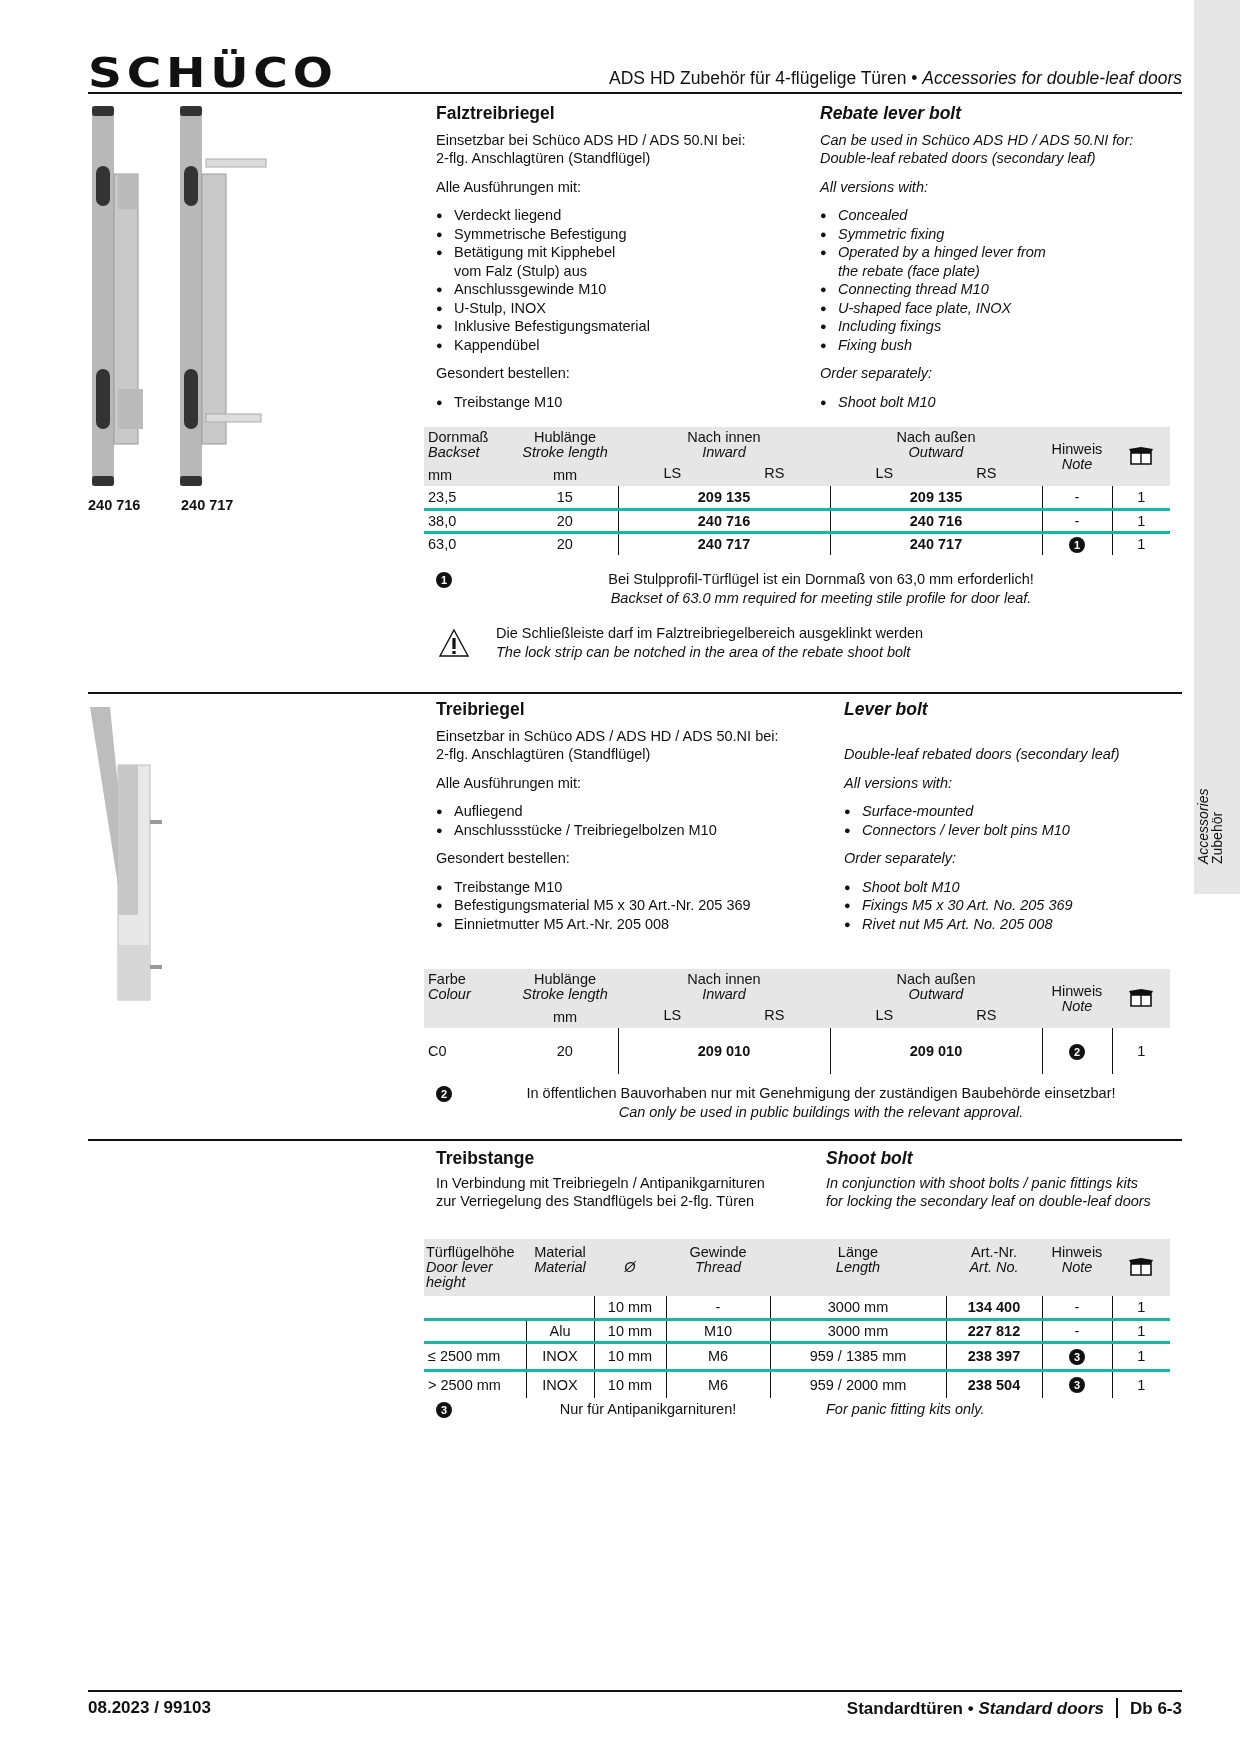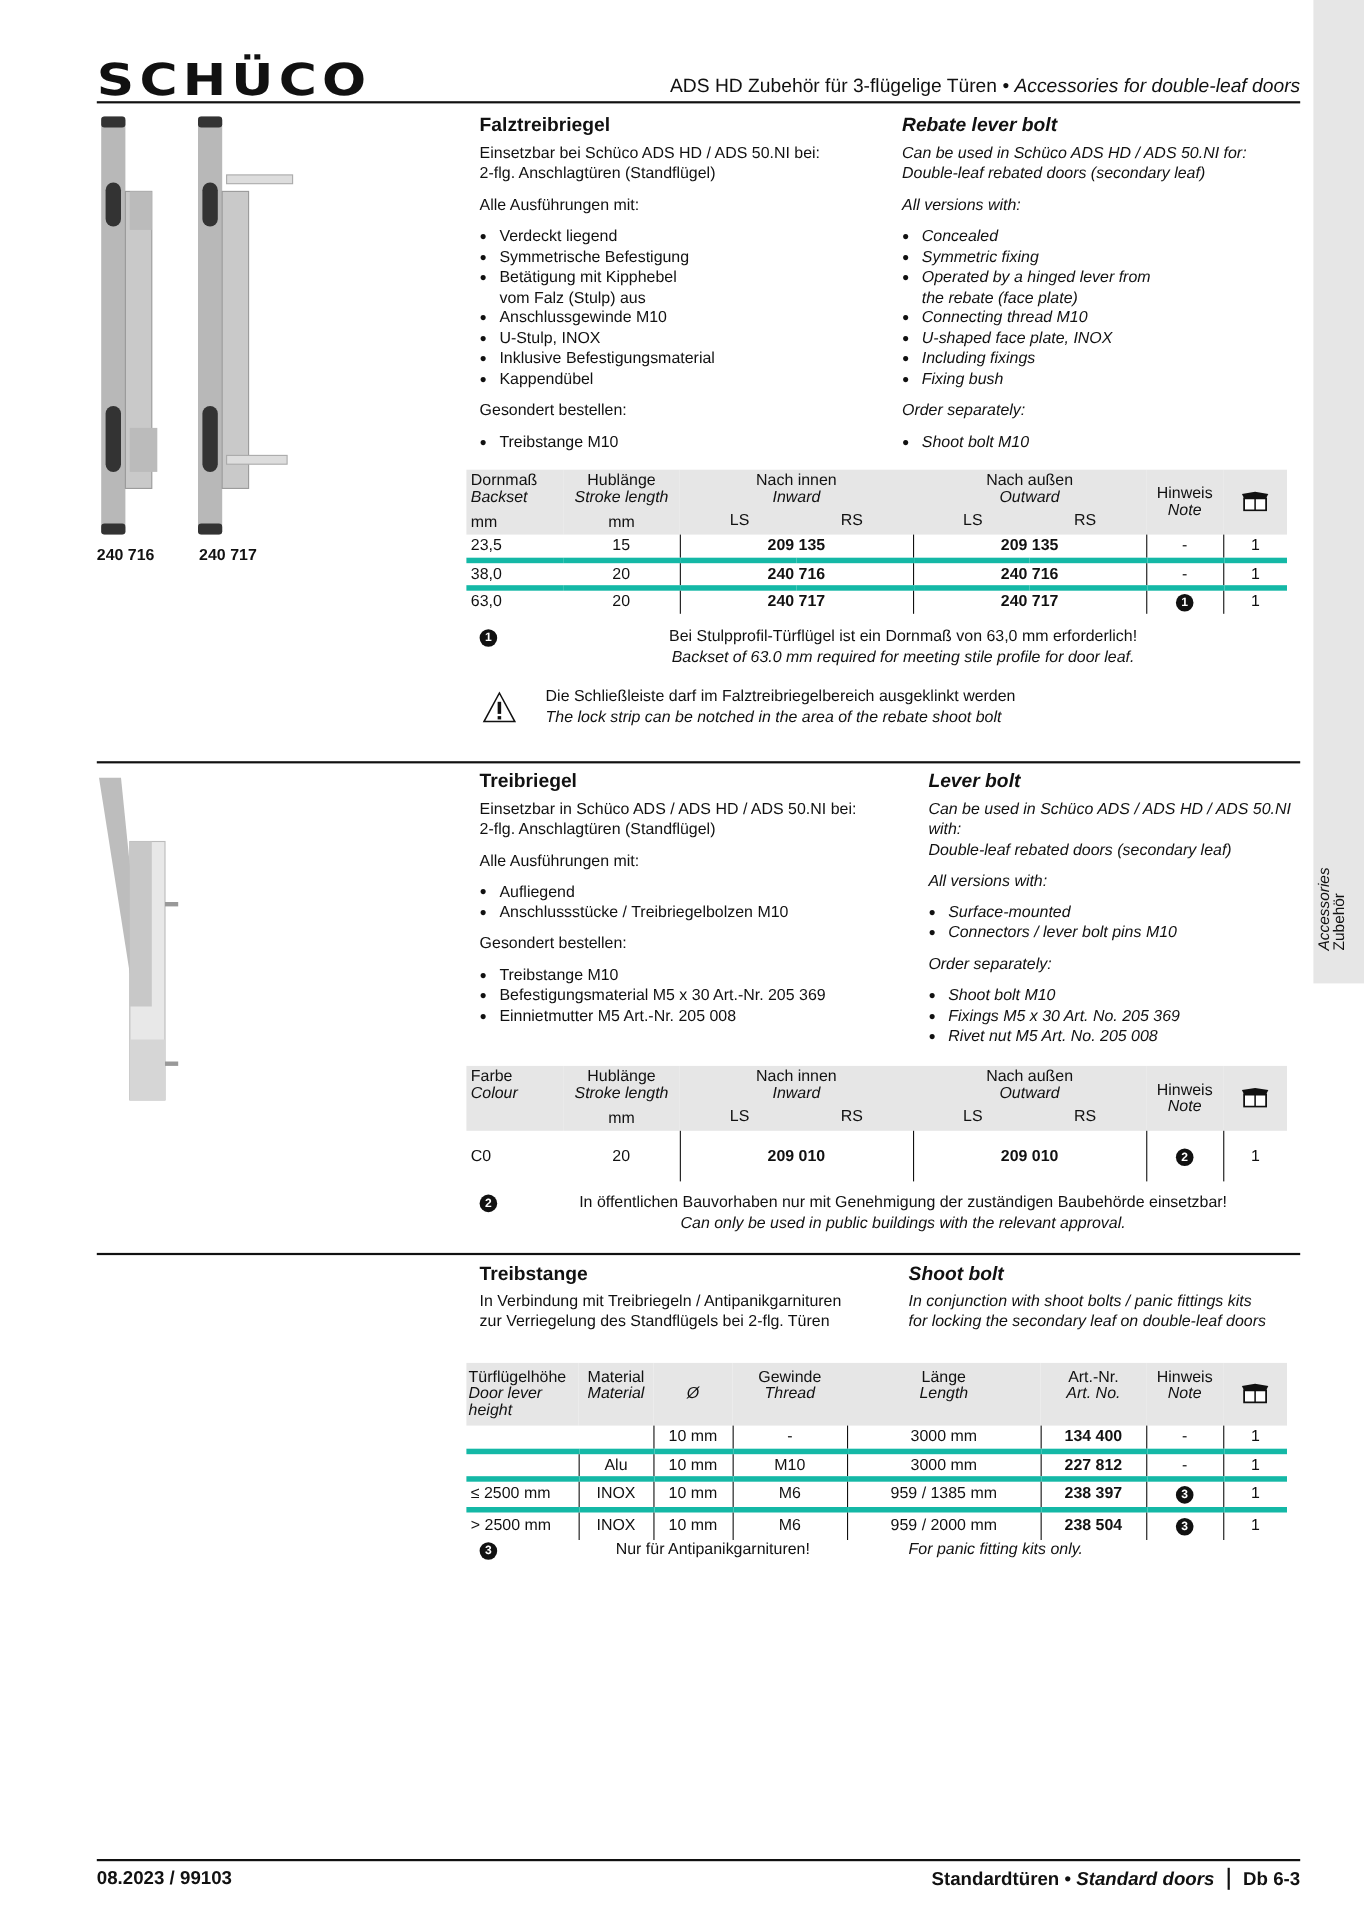--- a/index.html
+++ b/index.html
@@ -20,21 +20,21 @@
   .col { width: 360px; line-height: 18.5px; }
   .col p { margin-bottom: 10px; }
   .col ul { list-style: none; margin-bottom: 10px; }
   .col li { padding-left: 18px; position: relative; }
   .col li::before { content: "●"; position: absolute; left: 0; font-size: 11px; top: 0; }
   .en-col { font-style: italic; }
   table { border-collapse: collapse; font-size: 14.5px; }
   .tbl { left: 424px; width: 746px; }
   .tbl th { background: #e6e6e6; font-weight: normal; line-height: 15px; vertical-align: top; padding: 3px 4px; }
   .tbl th i { display: block; font-style: italic; }
-  .tbl td { text-align: center; padding: 2px 4px; height: 23px; border-bottom: 5px solid #14b8a6; }
+  .tbl td { text-align: center; padding: 2px 4px; height: 23px; border-bottom: 3px solid #14b8a6; }
   .tbl td.b { font-weight: bold; }
   .tbl td.vr { border-right: 1px solid #111; }
   .tbl td.l { text-align: left; }
   .nbadge { display: inline-block; width: 16px; height: 16px; border-radius: 50%; background: #111; color: #fff; font-size: 11px; line-height: 16px; text-align: center; font-weight: bold; }
   .note { left: 436px; font-size: 14.5px; line-height: 19px; }
   .note .nbadge { position: absolute; left: 0; top: 2px; }
   .note .txt { margin-left: 30px; text-align: center; }
   .note i { font-style: italic; }
   .warn { left: 436px; }
   .foot-rule { left: 88px; top: 1690px; width: 1094px; height: 2px; background: #111; }
@@ -43,21 +43,21 @@
   .foot-right i { font-style: italic; }
   .foot-right .sep { display: inline-block; width: 2px; height: 20px; background: #111; vertical-align: -4px; margin: 0 12px; }
   .art-label { font-size: 14.5px; font-weight: bold; }
   .box-icon { display: inline-block; width: 28px; height: 20px; }
 </style>
 </head>
 <body>
 
 <div class="abs logo">SCHÜCO</div>
 <div class="abs hdr-title">
-  <span>ADS HD Zubehör für 3-flügelige Türen</span>
+  <span>ADS HD Zubehör für 4-flügelige Türen</span>
   <span>•</span>
   <i>Accessories for double-leaf doors</i>
 </div>
 <div class="abs hdr-rule"></div>
 
 <div class="abs sidetab">
   <div class="sidetab-text" style="left:34px;bottom:30px;">
     <span class="en">Accessories</span>
     <span>Zubehör</span>
   </div>
@@ -233,21 +233,21 @@
   <p>Gesondert bestellen:</p>
   <ul>
     <li>Treibstange M10</li>
     <li>Befestigungsmaterial M5 x 30 Art.-Nr. 205 369</li>
     <li>Einnietmutter M5 Art.-Nr. 205 008</li>
   </ul>
 </div>
 
 <div class="abs col en-col" style="left:844px;top:700px;">
   <h2 class="en" style="margin-bottom:8px;">Lever bolt</h2>
-  <p><span style="display:inline-block;width:360px;">Can be used in Schüco ADS / ADS HD / ADS 50.NI with:</span><br><span>Double-leaf rebated doors (secondary leaf)</span></p>
+  <p><br><span>Double-leaf rebated doors (secondary leaf)</span></p>
   <p>All versions with:</p>
   <ul>
     <li>Surface-mounted</li>
     <li>Connectors / lever bolt pins M10</li>
   </ul>
   <p>Order separately:</p>
   <ul>
     <li>Shoot bolt M10</li>
     <li>Fixings M5 x 30 Art. No. 205 369</li>
     <li>Rivet nut M5 Art. No. 205 008</li>

